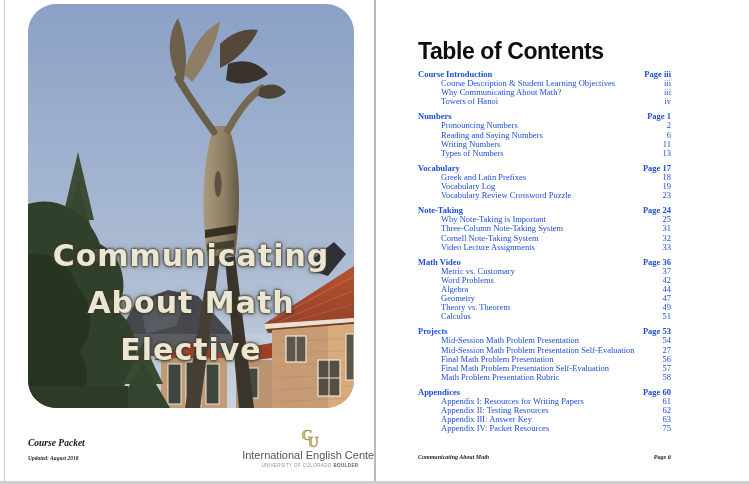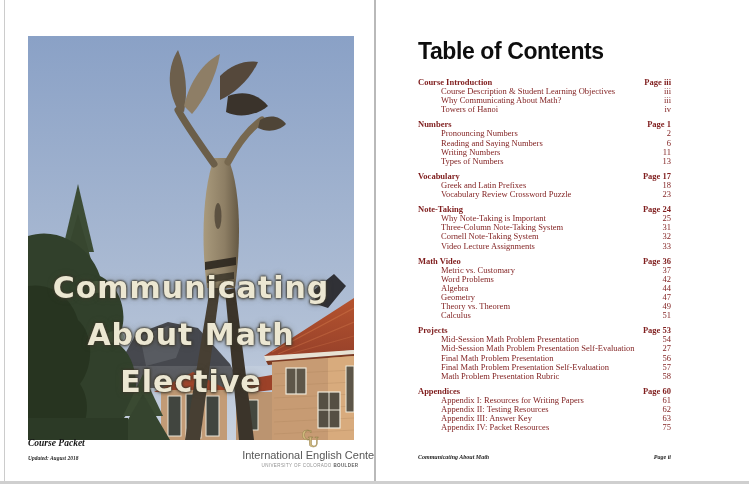--- a/index.html
+++ b/index.html
@@ -5,21 +5,21 @@
   * { margin:0; padding:0; box-sizing:border-box; }
   body { background:#ffffff; font-family:"Liberation Serif", serif; }
   .viewport { position:relative; width:749px; height:484px; background:#ffffff; overflow:hidden; }
 
   .edge-left { position:absolute; left:4px; top:0; width:1px; height:484px; background:#cccccc; }
   .page-seam { position:absolute; left:374px; top:0; width:2px; height:481px; background:#b9b9b9; }
   .edge-bottom { position:absolute; left:0; bottom:0; width:749px; height:3px; background:#cfcfcf; }
 
   
   .cover-page { position:absolute; left:5px; top:0; width:369px; height:481px; background:#fff; }
-  .cover-photo { position:absolute; left:23px; top:36px; width:326px; height:404px; overflow:hidden; }
+  .cover-photo { position:absolute; left:23px; top:4px; width:326px; height:404px; overflow:hidden;border-radius:28px; }
   .cover-photo svg { display:block; }
 
   .cover-title { position:absolute; left:0; top:228px; width:326px; text-align:center;
     font-family:"DejaVu Sans", sans-serif; font-weight:bold; font-size:30px; line-height:47px;
     color:#ece7d2; letter-spacing:1px;
     text-shadow: 0 1px 3px rgba(62,58,46,.85), 0 -1px 2px rgba(62,58,46,.55),
                  1px 0 2px rgba(62,58,46,.55), -1px 0 2px rgba(62,58,46,.55), 0 0 7px rgba(80,76,60,.45); }
 
   .course-packet { position:absolute; left:23px; top:438px; font-weight:bold; font-style:italic;
     font-size:9.5px; color:#141414; }
@@ -29,21 +29,21 @@
   .iec { position:absolute; left:225px; top:426px; width:160px; text-align:center; }
   .cu-logo { display:block; margin:0 auto; width:19px; height:22px; }
   .iec-name { font-family:"Liberation Sans", sans-serif; font-size:11px; color:#575757; margin-top:1px; white-space:nowrap; }
   .iec-univ { font-family:"Liberation Sans", sans-serif; font-size:4.5px; color:#909090; letter-spacing:.4px; margin-top:1.5px; white-space:nowrap; }
   .iec-univ b { color:#5f5f5f; }
 
   
   .toc-page { position:absolute; left:376px; top:0; width:374px; height:481px; background:#fff; }
   .toc-title { position:absolute; left:42px; top:38px; font-family:"Liberation Sans", sans-serif;
     font-weight:bold; font-size:23px; letter-spacing:-0.4px; color:#0d0d0d; }
-  .toc { position:absolute; left:42px; top:78px; width:253px; color:#7f1d1d; }
+  .toc { position:absolute; left:42px; top:70px; width:253px; color:#1d4ed8; }
   .toc-section { margin-bottom:6px; }
   .toc-row { display:flex; justify-content:space-between; align-items:baseline;
     font-size:8.5px; line-height:9.1px; }
   .toc-head { font-weight:bold; }
   .toc-item .toc-label { padding-left:23px; }
   .toc-label { white-space:nowrap; }
   .toc-pagenum { white-space:nowrap; }
   .toc-footer { position:absolute; left:42px; top:454px; width:253px; display:flex;
     justify-content:space-between; font-size:6px; font-style:italic; font-weight:bold; color:#1c1c1c; }
 </style>
@@ -220,20 +220,24 @@
         <div class="toc-section">
           <div class="toc-row toc-head">
             <span class="toc-label">Vocabulary</span>
             <span class="toc-pagenum">Page 17</span>
           </div>
           <div class="toc-row toc-item">
             <span class="toc-label">Greek and Latin Prefixes</span>
             <span class="toc-pagenum">18</span>
           </div>
           <div class="toc-row toc-item">
+            <span class="toc-label">Vocabulary Log</span>
+            <span class="toc-pagenum">19</span>
+          </div>
+          <div class="toc-row toc-item">
             <span class="toc-label">Vocabulary Review Crossword Puzzle</span>
             <span class="toc-pagenum">23</span>
           </div>
         </div>
         <div class="toc-section">
           <div class="toc-row toc-head">
             <span class="toc-label">Note-Taking</span>
             <span class="toc-pagenum">Page 24</span>
           </div>
           <div class="toc-row toc-item">

